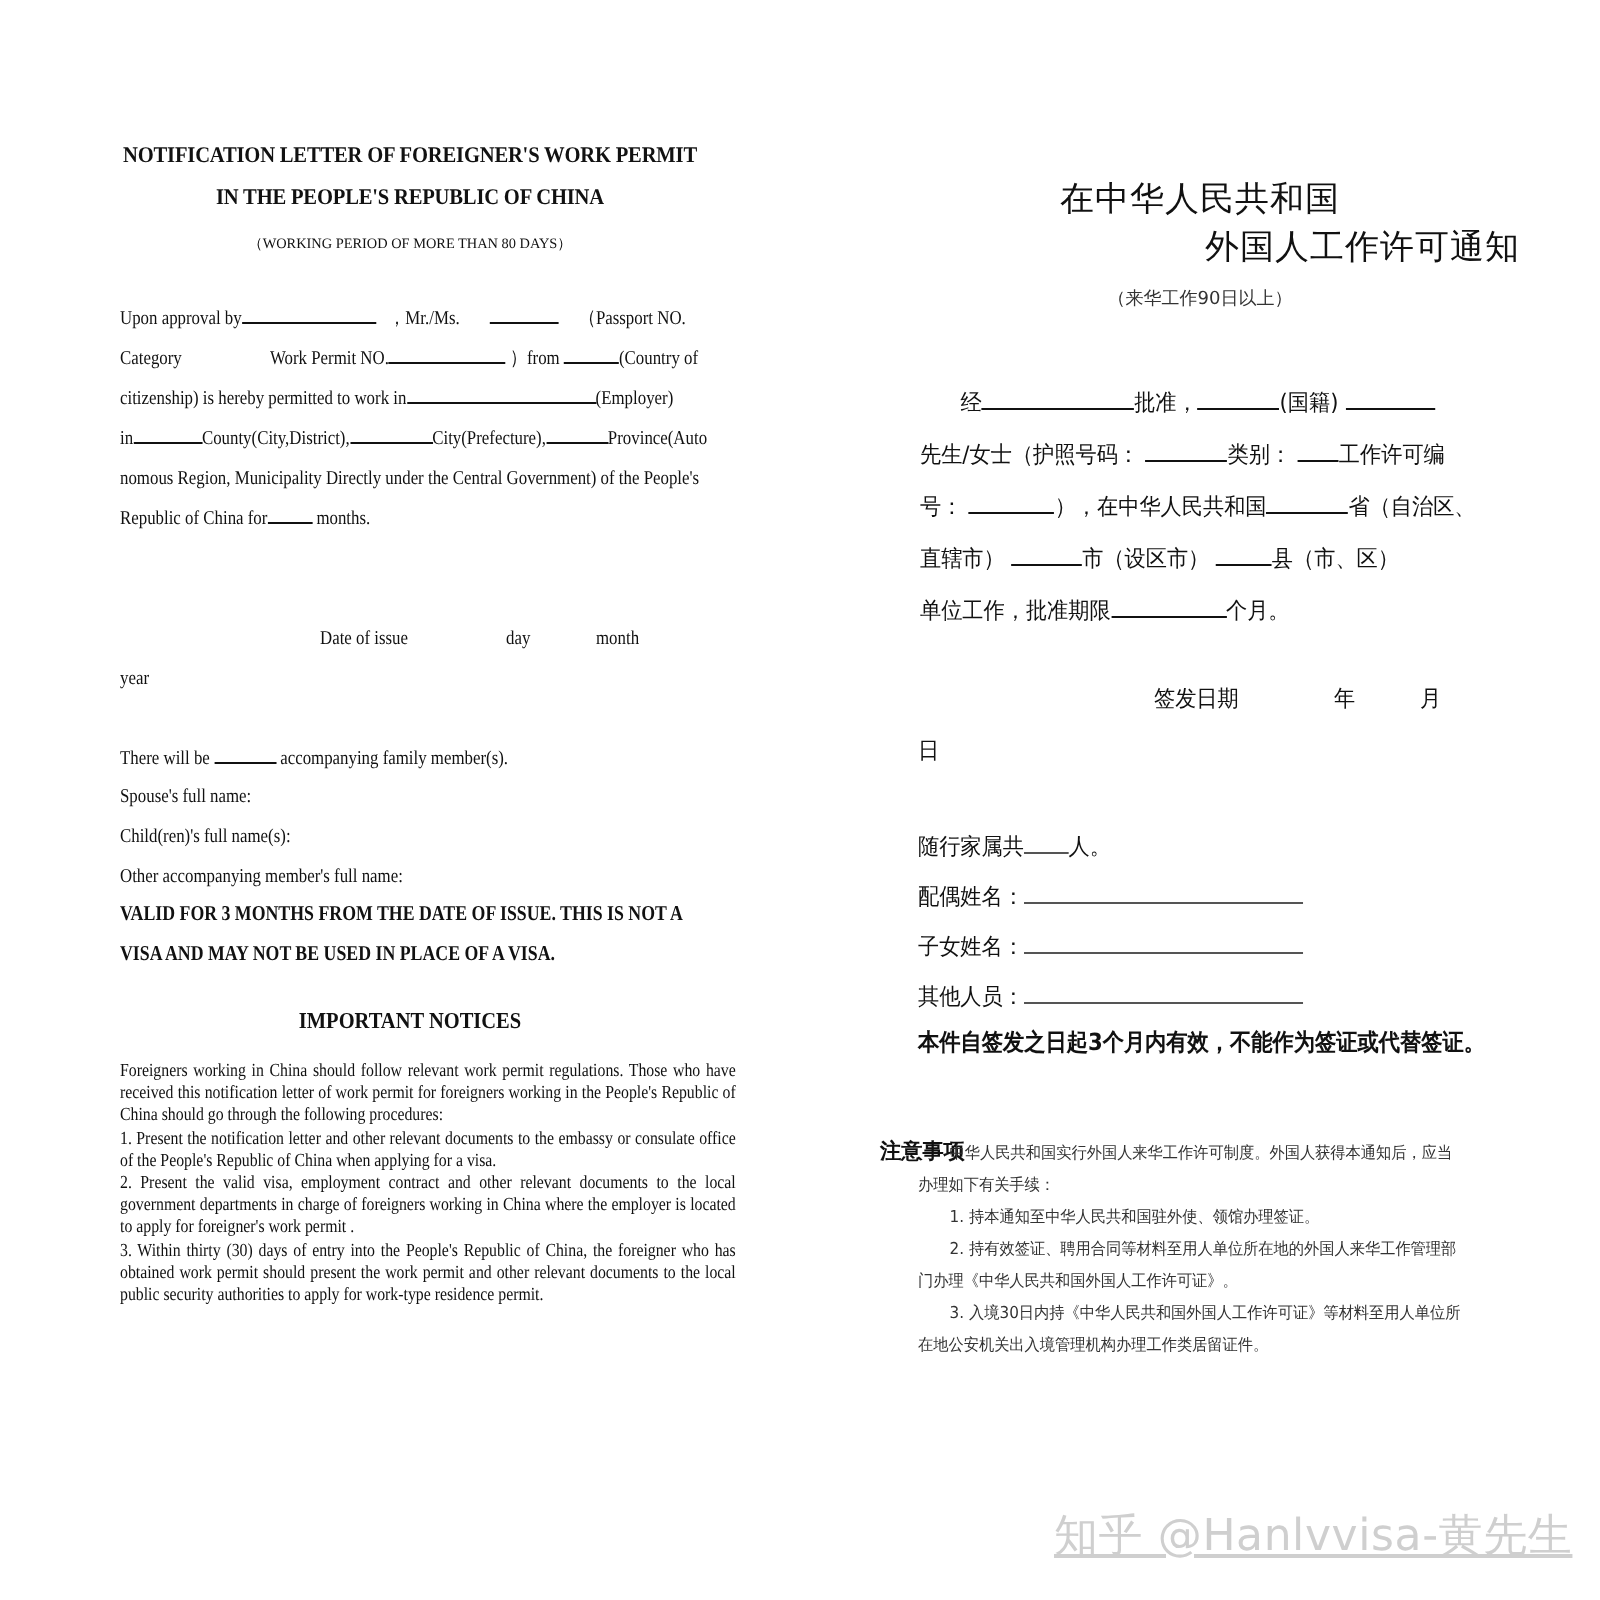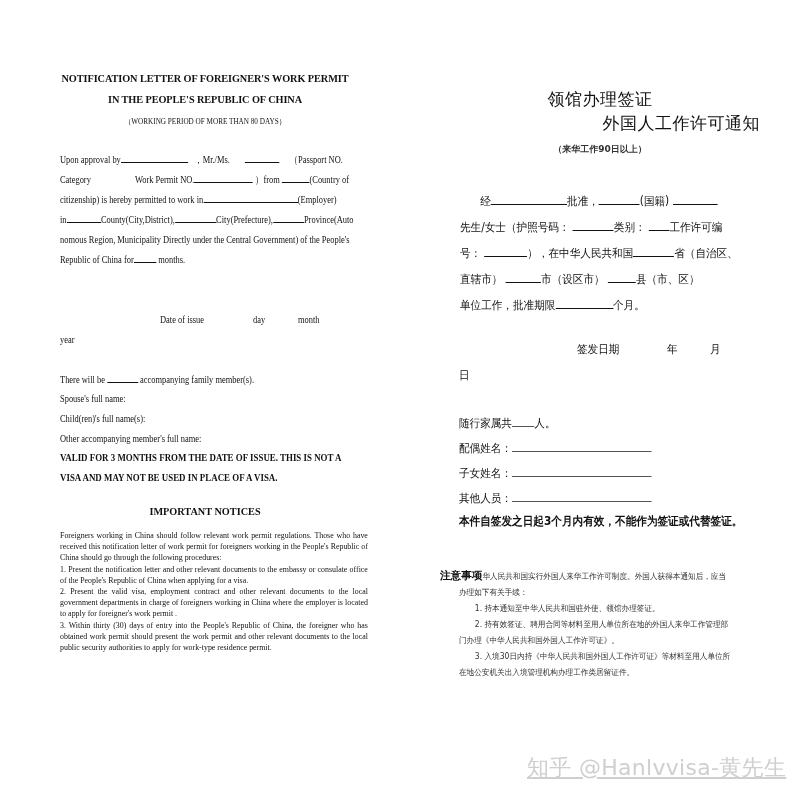--- a/index.html
+++ b/index.html
@@ -16,21 +16,21 @@
     .en-title { font-weight: bold; font-size: 11.2px; letter-spacing: -0.1px; transform: scaleX(0.92); transform-origin: center; }
     .en-sub { font-size: 7.2px; }
     .en-body { font-size: 9.8px; line-height: 20px; transform: scaleX(0.86); transform-origin: left top; }
     .en-bold { font-weight: bold; font-size: 10.6px; transform: scaleX(0.84); transform-origin: left top; }
     .en-head { font-weight: bold; font-size: 11.4px; transform: scaleX(0.9); transform-origin: center; }
     .en-notice { font-size: 9.2px; line-height: 11.2px; width: 305px; text-align: justify; white-space: normal; transform: scaleX(0.86); transform-origin: left top; }
     .en-notice p { margin: 0; text-align: justify; text-align-last: left; }
 
     
     .zh-title { font-size: 17px; letter-spacing: 0.5px; }
-    .zh-sub { font-size: 9px; color: #333; font-weight: bold; }
+    .zh-sub { font-size: 9px; color: #333; }
     .zh-body { font-size: 11.4px; line-height: 26px; transform: scaleX(0.93); transform-origin: left top; }
     .zh-bold { font-size: 11.8px; font-weight: bold; transform: scaleX(0.9); transform-origin: left top; }
     .zh-head { font-size: 10.6px; font-weight: bold; }
     .zh-notice { font-size: 8.2px; line-height: 16px; color: #333; transform: scaleX(0.93); transform-origin: left top; }
     .watermark { font-family: "DejaVu Sans", sans-serif; font-size: 22px; color: #cfcfcf; letter-spacing: 0.3px; }
   </style>
 </head>
 <body>
 
 <div>
@@ -81,21 +81,21 @@
 
   <div class="abs en en-notice" style="left:60px; top:530px; width:358px;">
     <p>Foreigners working in China should follow relevant work permit regulations. Those who have received this notification letter of work permit for foreigners working in the People's Republic of China should go through the following procedures:</p>
     <p>1. Present the notification letter and other relevant documents to the embassy or consulate office of the People's Republic of China when applying for a visa.</p>
     <p>2. Present the valid visa, employment contract and other relevant documents to the local government departments in charge of foreigners working in China where the employer is located to apply for foreigner's work permit .</p>
     <p>3. Within thirty (30) days of entry into the People's Republic of China, the foreigner who has obtained work permit should present the work permit and other relevant documents to the local public security authorities to apply for work-type residence permit.</p>
   </div>
 </div>
 
 <div>
-  <div class="abs zh zh-title" style="left:440px; width:320px; top:88px; text-align:center;">领馆办理签证</div>
+  <div class="abs zh zh-title" style="left:440px; width:320px; top:88px; text-align:center;">在中华人民共和国</div>
   <div class="abs zh zh-title" style="left:440px; width:320px; top:112px; text-align:right;">外国人工作许可通知</div>
   <div class="abs zh zh-sub" style="left:440px; width:320px; top:143px; text-align:center;">（来华工作90日以上）</div>
 
   <div class="abs zh zh-body" style="left:460px; top:188px;">
     <div>
       &nbsp;&nbsp;&nbsp;&nbsp;&nbsp;&nbsp;<span>经</span><span class="u" style="width:82px"></span><span>批准，</span><span class="u" style="width:44px"></span><span>(国籍)</span>&nbsp;<span class="u" style="width:48px"></span>
     </div>
     <div>
       <span>先生/女士（护照号码：</span>&nbsp;<span class="u" style="width:44px"></span><span>类别：</span>&nbsp;<span class="u" style="width:22px"></span><span>工作许可编</span>
     </div>

